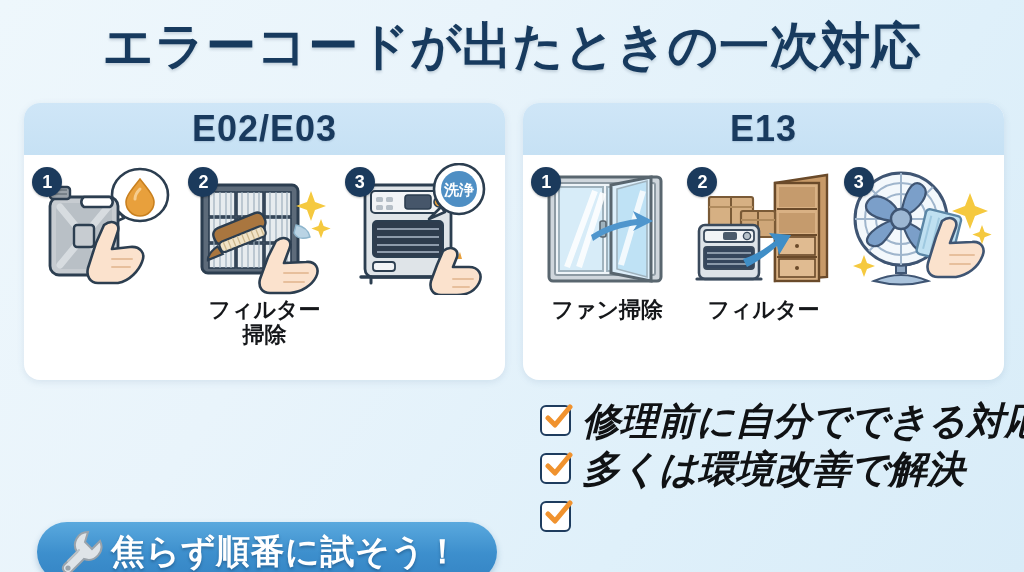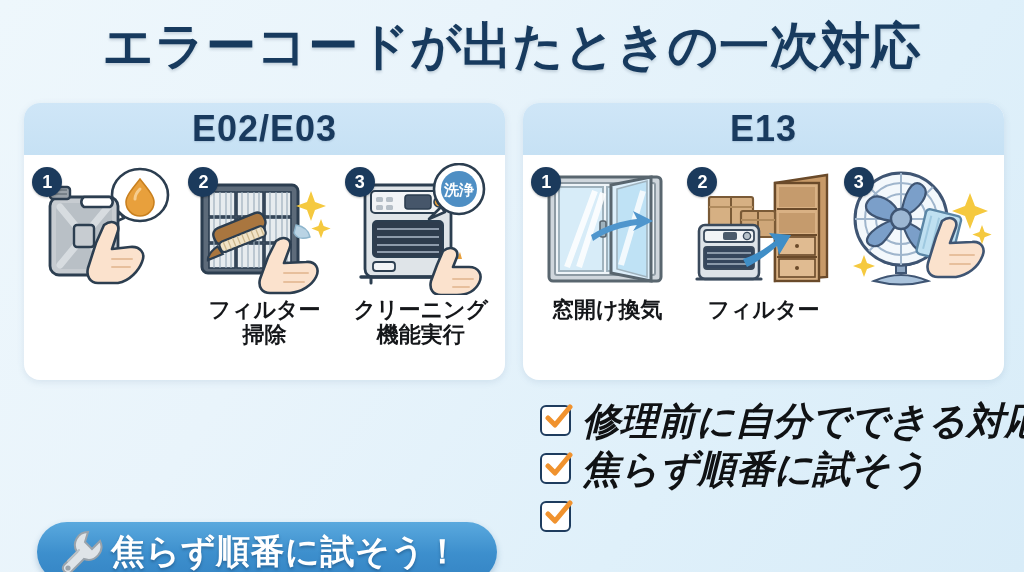--- a/index.html
+++ b/index.html
@@ -295,22 +295,20 @@
 
             <g>
               <path d="M94 96 l3 -7 2 7 z" fill="#e8a03c"></path>
               <path d="M102 92 l3 -8 2 8 z" fill="#e8a03c"></path>
               <path d="M110 96 l3 -7 2 7 z" fill="#e8a03c"></path>
               <path d="M96 88 C104 82 112 86 110 94 L106 104 L122 104 C132 104 136 112 132 120 C128 128 120 132 110 132 L94 132 C86 132 82 126 84 118 L90 102 Z" fill="#fbe2cd" stroke="#2c3e50" stroke-width="2.6" stroke-linejoin="round"></path>
               <path d="M106 116 h20 M106 124 h16" stroke="#e7bf9c" stroke-width="2" stroke-linecap="round"></path>
             </g>
           </svg>
         </div>
-        <div class="step-label">クリーニング
-機能実行</div>
       </div>
 
     </div>
   </div>
 
   <div class="panel right">
     <div class="panel-head">
       <span class="panel-head-label">E13</span>
     </div>
     <div class="steps">
@@ -327,21 +325,21 @@
 
             <rect x="74" y="24" width="44" height="84" fill="#cfe8f7" stroke="#9fb2bd" stroke-width="2"></rect>
             <path d="M78 22 L118 14 L118 118 L78 110 Z" fill="#ddeffb" stroke="#59666f" stroke-width="3"></path>
             <path d="M84 26 L114 18 L114 114 L84 106 Z" fill="#bfe2f5" stroke="#9fb2bd" stroke-width="1.6"></path>
             <path d="M88 102 L110 28" stroke="#ffffff" stroke-width="6" opacity="0.8"></path>
             <rect x="67" y="58" width="6" height="16" rx="2" fill="#9fb2bd" stroke="#59666f" stroke-width="1.6"></rect>
 
             <path d="M58 72 C74 62 88 58 104 56 L100 48 L120 58 L100 68 L104 62 C90 64 74 68 60 78 Z" fill="#4f96cd"></path>
           </svg>
         </div>
-        <div class="step-label">窓開け換気</div>
+        <div class="step-label">ファン掃除</div>
       </div>
 
       <div class="step">
         <div class="art">
           <div class="badge">2</div>
           <svg width="148" height="132" viewBox="0 0 148 132">
 
             <g>
               <path d="M86 20 L138 12 L138 114 L86 118 Z" fill="#c89a68" stroke="#6a4a2a" stroke-width="2.4"></path>
               <rect x="86" y="20" width="44" height="98" fill="#d9b184" stroke="#6a4a2a" stroke-width="2.4"></rect>
@@ -441,21 +439,21 @@
       </span>
       <span class="check-text">修理前に自分でできる対応</span>
     </div>
 
     <div class="check-row">
       <span class="check-box">
         <svg width="30" height="30" viewBox="0 0 30 30">
           <path d="M5 15 L12 22 L27 4" fill="none" stroke="#f0922e" stroke-width="5" stroke-linecap="round" stroke-linejoin="round"></path>
         </svg>
       </span>
-      <span class="check-text">焦らず順番に試そう</span>
+      <span class="check-text">多くは環境改善で解決</span>
     </div>
 
     <div class="check-row">
       <span class="check-box">
         <svg width="30" height="30" viewBox="0 0 30 30">
           <path d="M5 15 L12 22 L27 4" fill="none" stroke="#f0922e" stroke-width="5" stroke-linecap="round" stroke-linejoin="round"></path>
         </svg>
       </span>
     </div>
 

